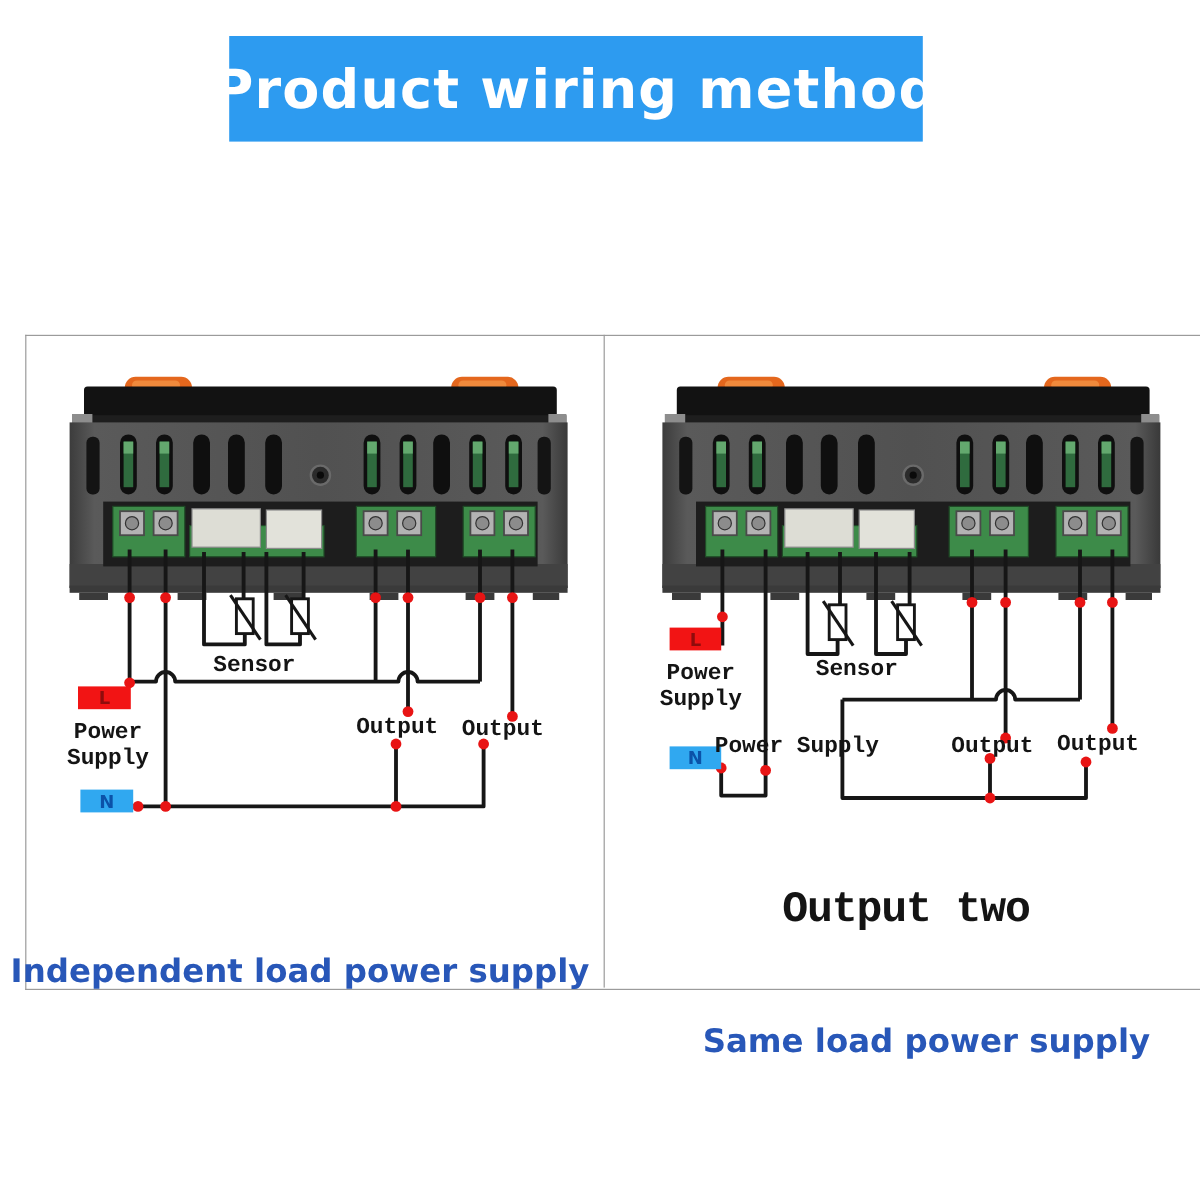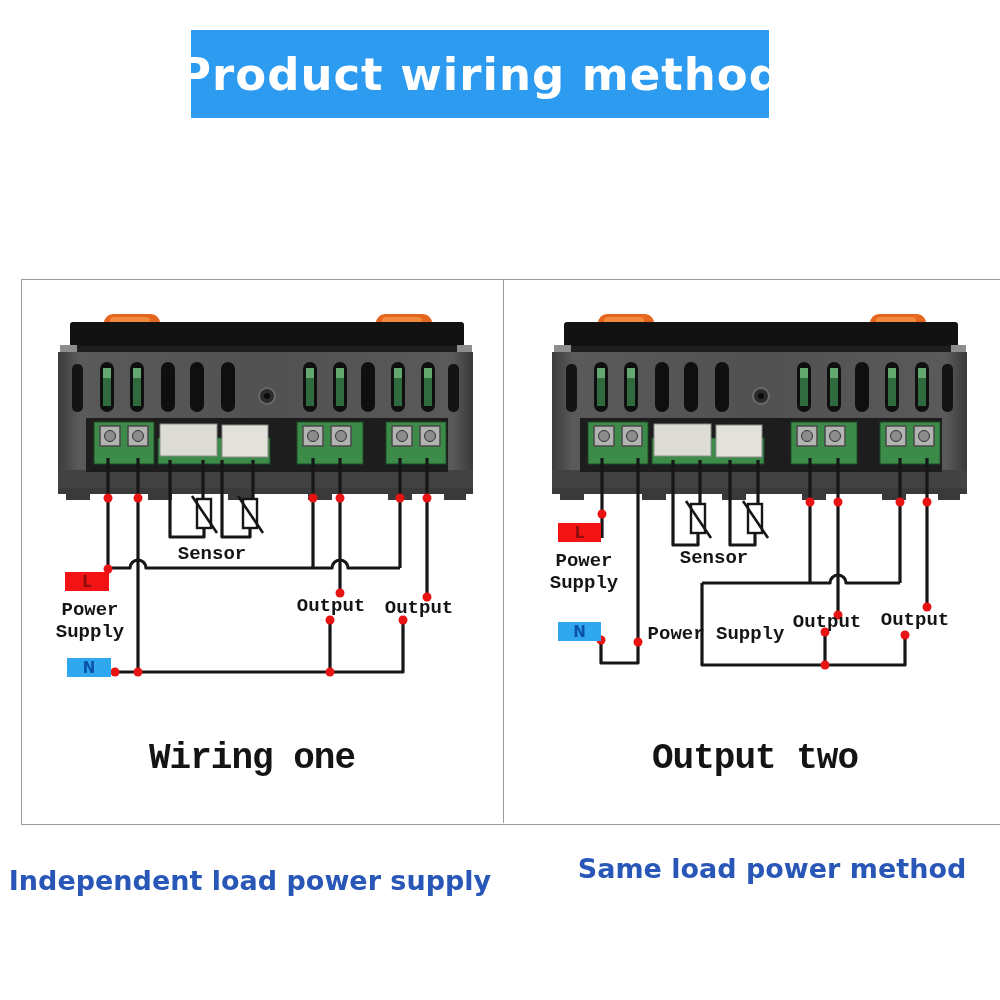--- a/index.html
+++ b/index.html
@@ -238,33 +238,32 @@
   <div class="badge neutral" style="left:67px;top:658px;width:44px;height:19px;">
       <span>N</span>
     </div>
   <div class="lbl sm" style="left:90px;top:621px;">
     <div>Power</div>
     <div>Supply</div>
   </div>
   <div class="lbl sm" style="left:212px;top:554px;">Sensor</div>
   <div class="lbl sm" style="left:331px;top:606px;">Output</div>
   <div class="lbl sm" style="left:419px;top:608px;">Output</div>
-  <div class="lbl caption" style="left:252px;top:759px;">Wiring one</div>
-  <div class="subcaption" style="left:250px;top:880px;">Independent load power supply</div>
+  <div class="subcaption" style="left:250px;top:810px;">Independent load power supply</div>
 
   <div class="badge live" style="left:558px;top:523px;width:43px;height:19px;">
       <span>L</span>
     </div>
   <div class="badge neutral" style="left:558px;top:622px;width:43px;height:19px;">
       <span>N</span>
     </div>
   <div class="lbl sm" style="left:584px;top:572px;">
     <div>Power</div>
     <div>Supply</div>
   </div>
   <div class="lbl sm" style="left:714px;top:558px;">Sensor</div>
-  <div class="lbl sm" style="left:716px;top:622px;margin-top:12px;">Power Supply</div>
+  <div class="lbl sm" style="left:664px;top:622px;">Power Supply</div>
   <div class="lbl sm" style="left:827px;top:622px;">Output</div>
   <div class="lbl sm" style="left:915px;top:620px;">Output</div>
   <div class="lbl caption" style="left:755px;top:759px;">Output two</div>
-  <div class="subcaption" style="left:772px;top:868px;">Same load power method</div>
+  <div class="subcaption" style="left:772px;top:868px;">Same load power supply</div>
 
 </div>
 
 </body></html>

